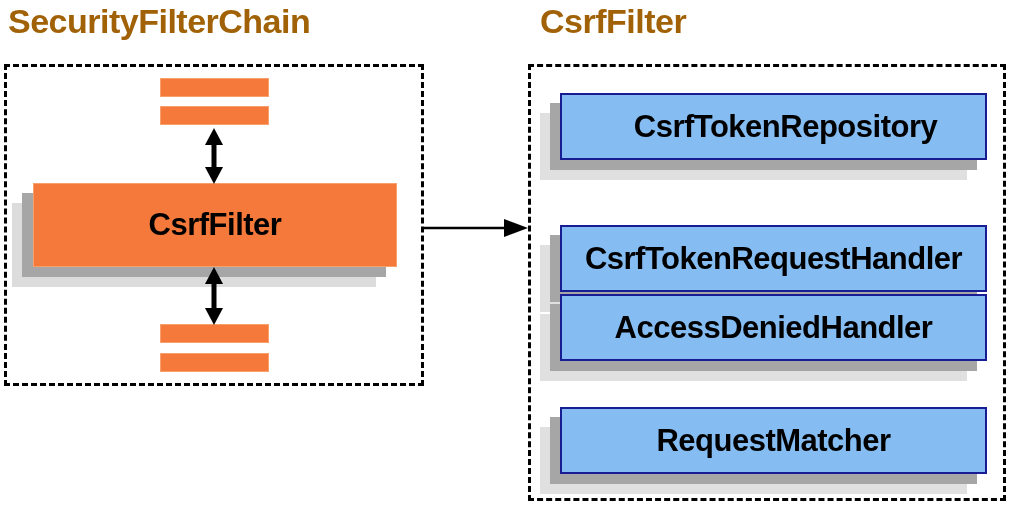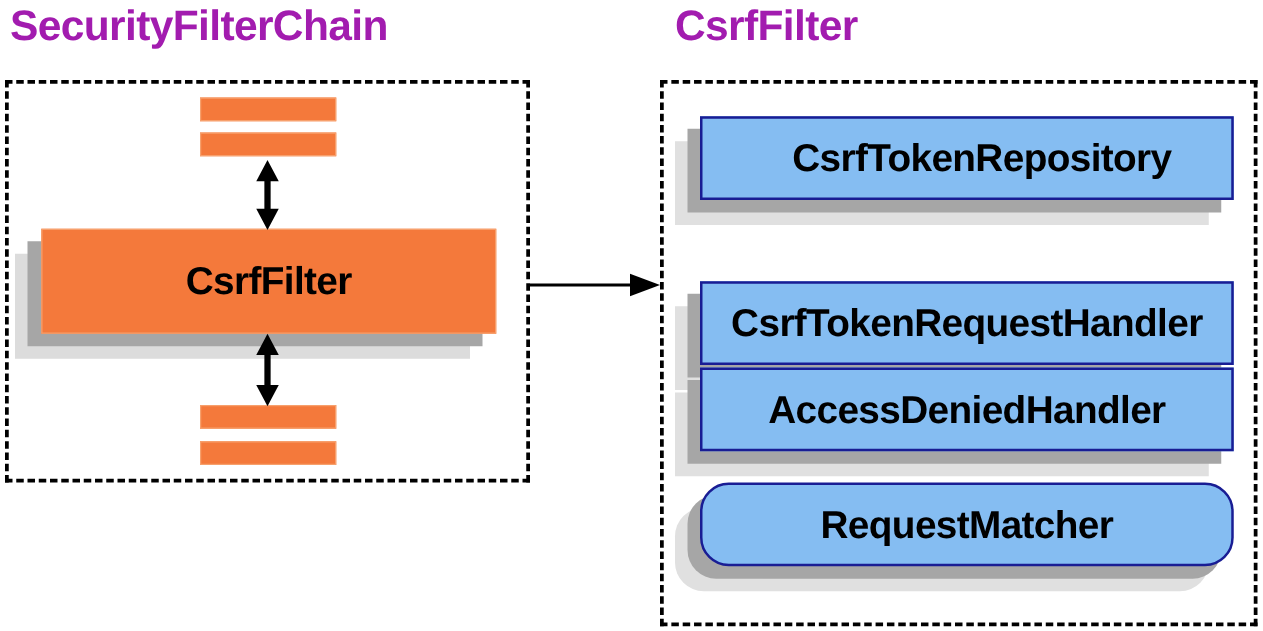--- a/index.html
+++ b/index.html
@@ -7,21 +7,21 @@
     position:relative;
     width:1010px;height:505px;
     background:#fff;
     font-family:"Liberation Sans","DejaVu Sans",sans-serif;
     overflow:hidden;
   }
   .panel-title{
     position:absolute;
     font-size:34px;
     font-weight:bold;
-    color:#a21caf;
+    color:#a16207;
     letter-spacing:-0.5px;
     white-space:nowrap;
     line-height:1.1;
   }
   .dashed-box{
     position:absolute;
     border:3px dashed #000;
     box-sizing:border-box;
     background:transparent;
   }
@@ -88,21 +88,21 @@
 
   <div class="component-box" style="top:93px;padding-left:24px;">
     <span class="box-label">CsrfTokenRepository</span>
   </div>
   <div class="component-box" style="top:193px;margin-top:32px;">
     <span class="box-label">CsrfTokenRequestHandler</span>
   </div>
   <div class="component-box" style="top:294px;">
     <span class="box-label">AccessDeniedHandler</span>
   </div>
-  <div class="component-box" style="top:386px;border-radius:23px;">
+  <div class="component-box" style="top:407px;">
     <span class="box-label">RequestMatcher</span>
   </div>
 
   <svg id="arrow-layer" viewBox="0 0 1010 505" xmlns="http://www.w3.org/2000/svg">
 
     <g fill="#000" stroke="none">
       <rect x="211.5" y="141" width="5" height="32"></rect>
       <polygon points="214,128 205,145 223,145"></polygon>
       <polygon points="214,184 205,167 223,167"></polygon>
     </g>

